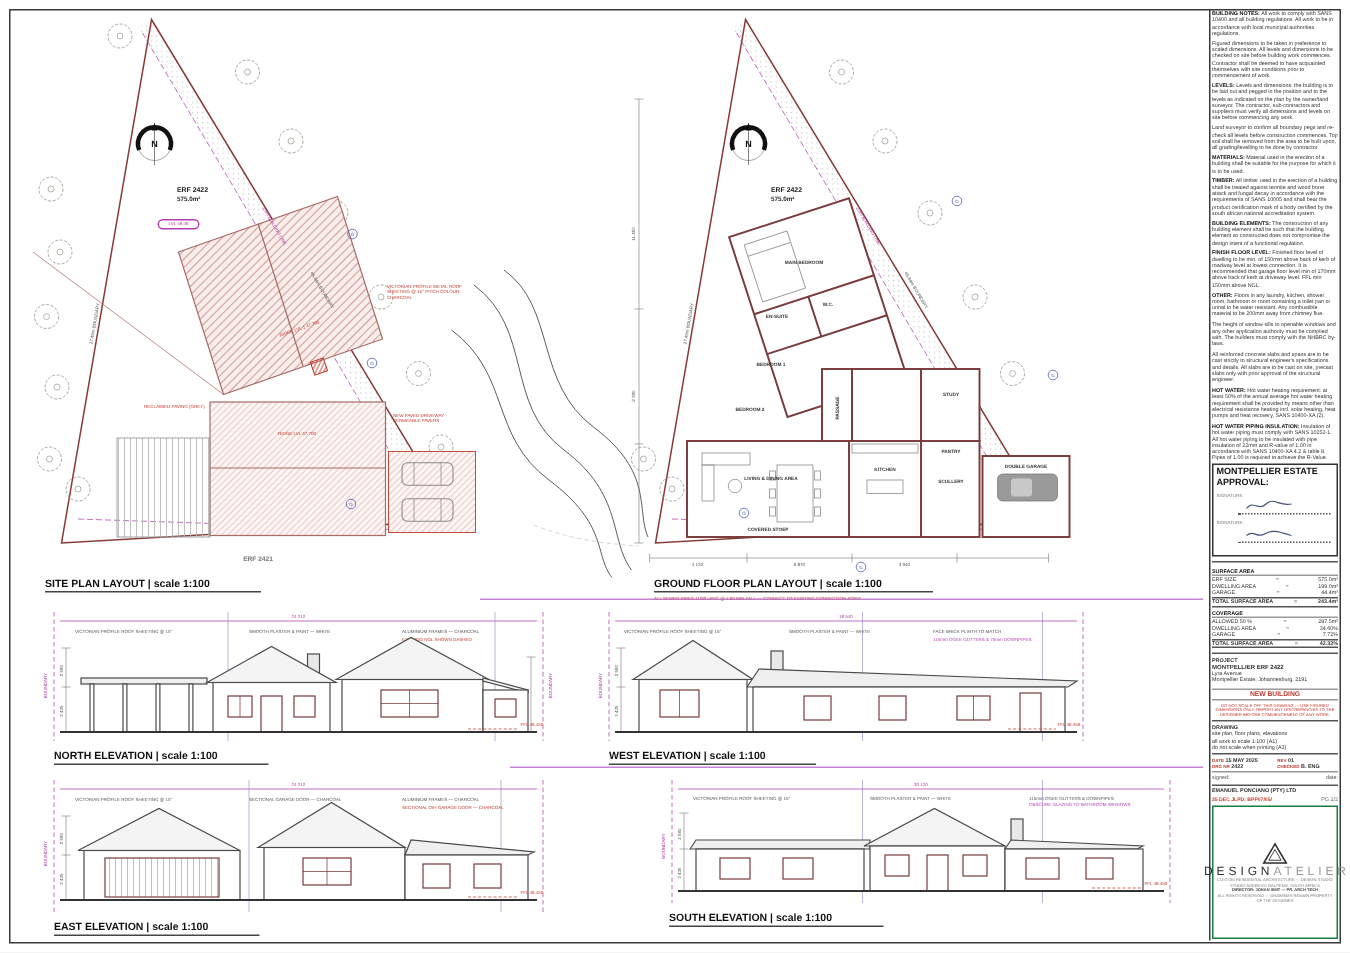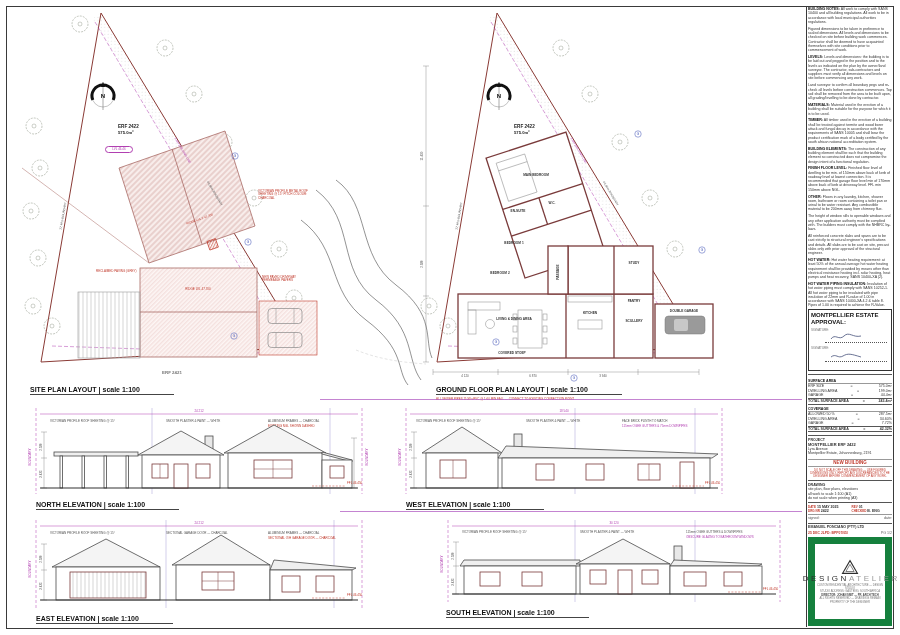--- a/index.html
+++ b/index.html
@@ -36,21 +36,21 @@
   .drawingblk .dlabel{font-weight:bold;}
   .meta{border-top:0.5px solid #555;margin-top:2px;padding-top:1.5px;display:grid;grid-template-columns:1fr 1fr;gap:0 3px;}
   .meta .cell{line-height:4.4px;}
   .meta .k{color:#c0392b;font-weight:bold;font-size:3px;}
   .meta .v{font-weight:bold;}
   .signrow{display:flex;justify-content:space-between;border-top:0.5px solid #999;margin-top:1px;padding-top:1px;color:#555;}
   .company{border-top:0.5px solid #555;margin-top:2px;padding-top:1.5px;font-weight:bold;color:#333;}
   .stamprow{display:flex;justify-content:space-between;align-items:center;margin:1.5px 0 2px 0;}
   .stamp{color:#c0392b;font-size:3.4px;font-weight:bold;}
   .page{color:#666;font-size:3.6px;}
-  .logo-box{border:7px solid #15803d;flex:1;display:flex;flex-direction:column;align-items:center;justify-content:center;padding:2px;}
+  .logo-box{border:1px solid #15803d;flex:1;display:flex;flex-direction:column;align-items:center;justify-content:center;padding:2px;}
   .wordmark{font-size:8px;letter-spacing:2.6px;margin:2px 0 2px 2.6px;color:#2e2e2e;}
   .wordmark .lt{color:#9a9a9a;}
   .logo-tags{font-size:2.7px;line-height:3.4px;text-align:center;color:#777;}
   .logo-tags .bld{font-weight:bold;color:#444;}
   .erf-big{fill:#d8d8d8;font-size:9px;}
   .wall{stroke:#7a3b3b;stroke-width:1.3;fill:#ffffff;}
   .thin{stroke:#4a4a4a;stroke-width:0.6;fill:none;}
   .furn{stroke:#999;stroke-width:0.6;fill:none;}
   .dimt{fill:#555;font-size:3px;}
   .roomt{fill:#333;font-size:3.2px;font-weight:bold;text-anchor:middle;}

